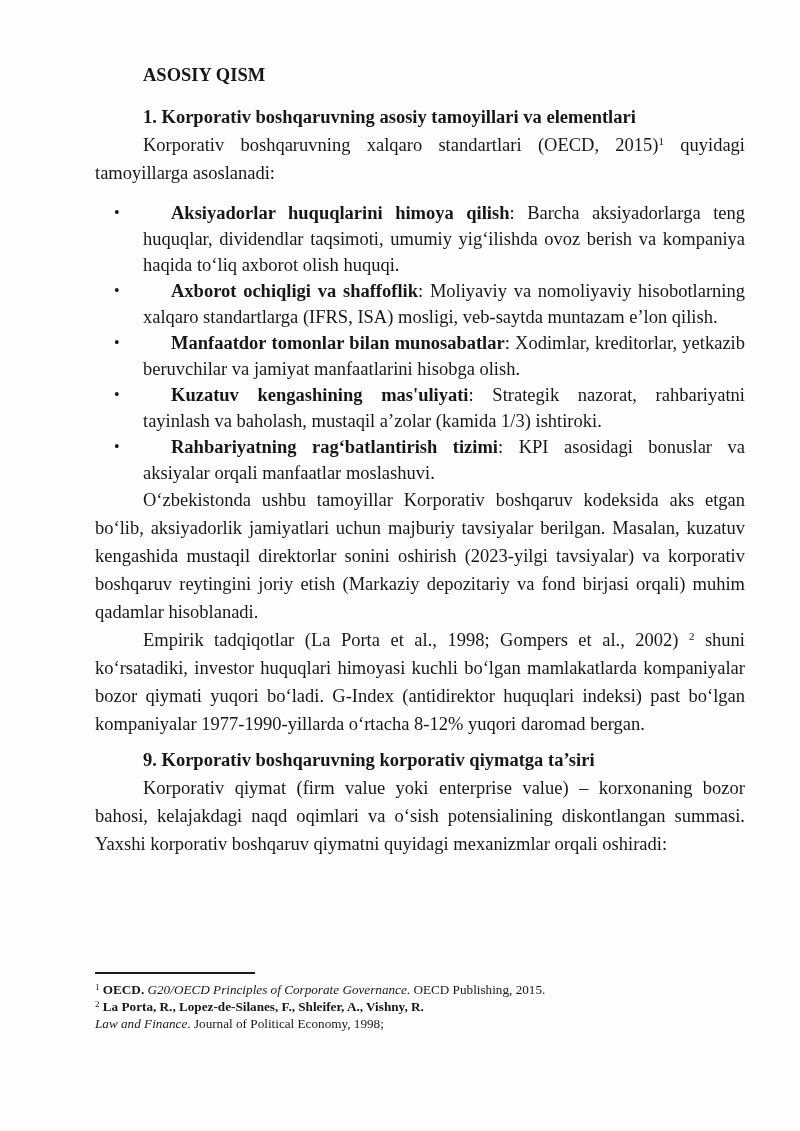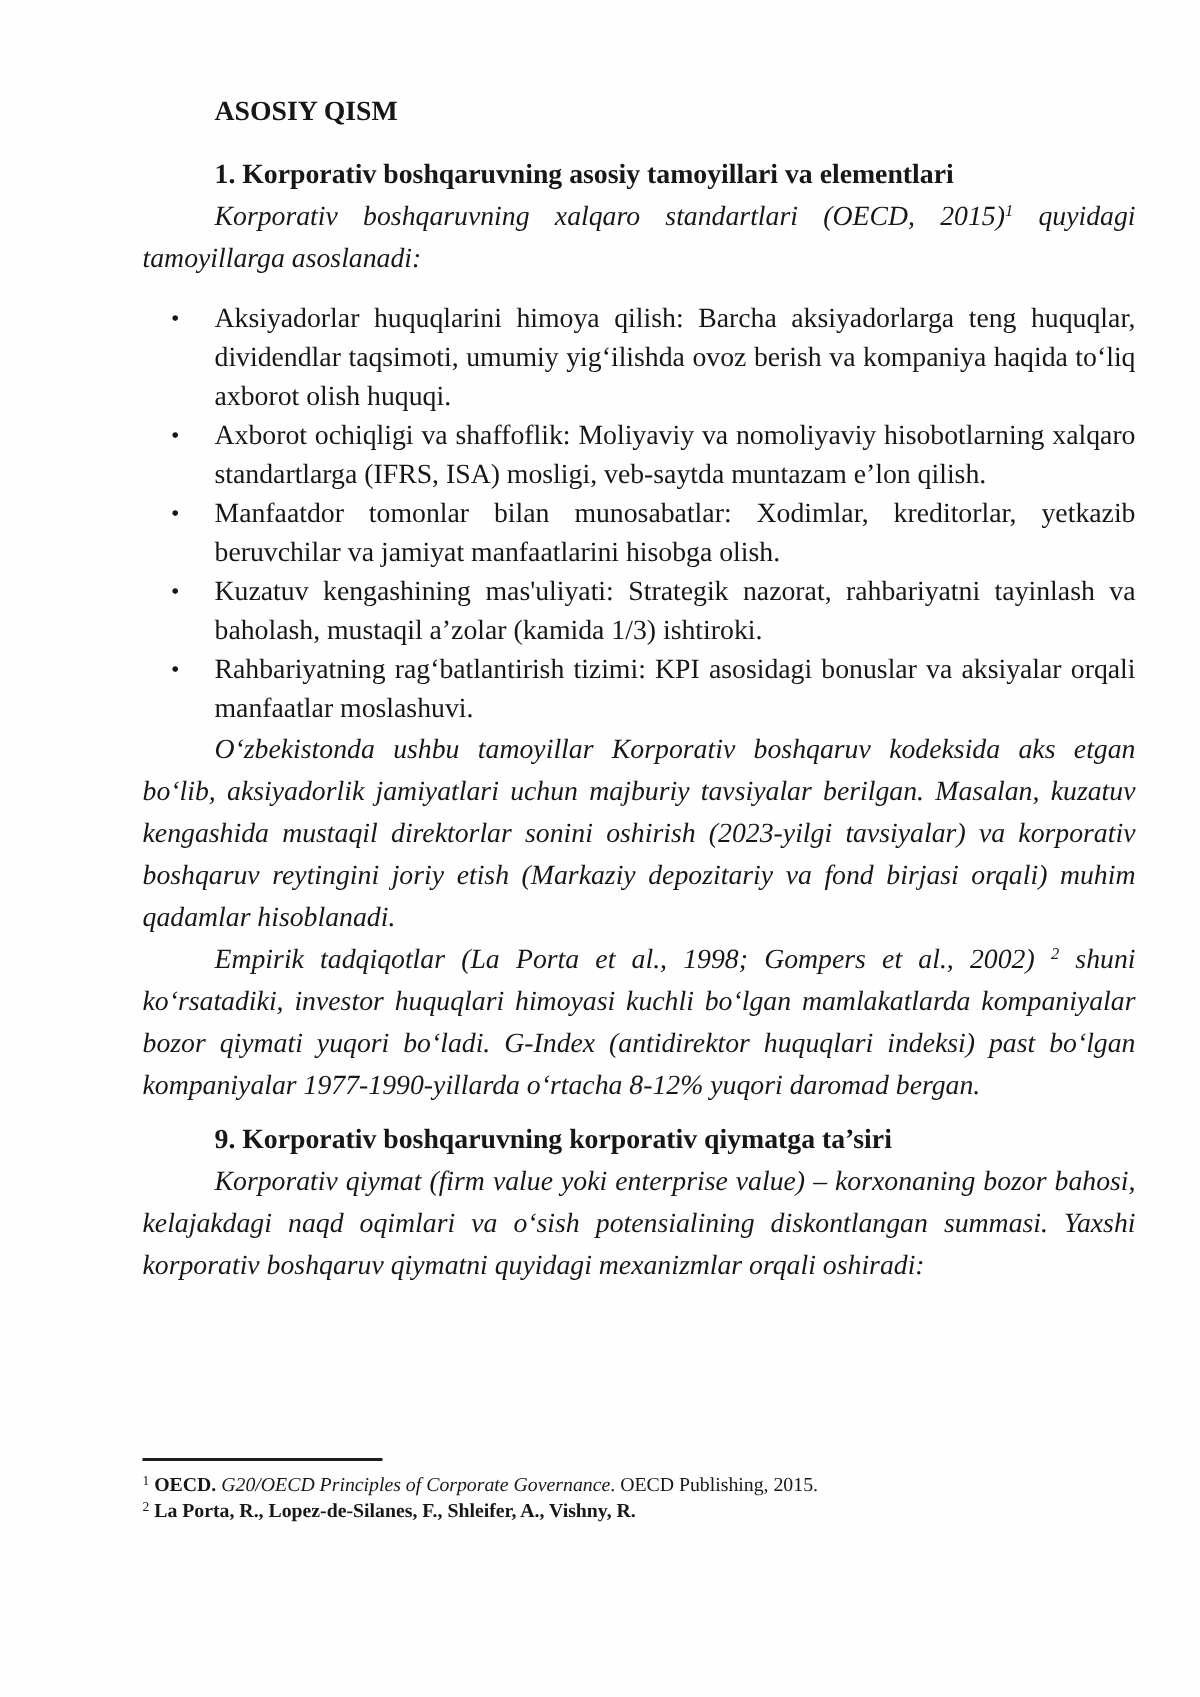--- a/index.html
+++ b/index.html
@@ -7,21 +7,21 @@
     width: 800px; height: 1131px;
     background: #fefefe;
     color: #171717;
     font-family: "Liberation Serif", "DejaVu Serif", serif;
     position: relative;
     overflow: hidden;
   }
   .page {
     position: absolute; inset: 0;
     box-sizing: border-box;
-    padding: 61px 43px 0 95px;
+    padding: 61px 55px 0 95px;
   }
   .kicker {
     font-weight: bold;
     font-size: 18.5px; line-height: 28px;
     text-indent: 48px;
     margin: 0;
   }
   .h1, .h2 {
     font-weight: bold;
     font-size: 18.5px; line-height: 28px;
@@ -29,42 +29,41 @@
     margin: 0;
     font-family: Liberation Serif, serif;
   }
   .h1 { margin-top: 14px; }
   .h2 { margin-top: 8px; }
   p.body {
     font-size: 18.5px; line-height: 28px;
     text-align: justify;
     text-indent: 48px;
     margin: 0;
-    font-style: italic;
   }
   .mt18 { margin-top: 18px; }
   .mt13 { margin-top: 13px; }
   .mt6  { margin-top: 6px; }
   ul.principles {
     list-style: none;
     margin: 13px 0 0 0; padding: 0;
   }
   ul.principles li {
     font-size: 18.5px; line-height: 26px;
     text-align: justify;
     padding-left: 48px;
     position: relative;
   }
   ul.principles li::before {
     content: "\2022";
     position: absolute;
     left: 19px; top: 0;
     font-size: 16px;
   }
-  .lead { font-weight: normal; }
+  .lead { font-weight: bold; margin-left: 28px; }
   sup.ref {
     font-size: 11px;
     line-height: 0;
     vertical-align: 6px;
   }
   .footnotes {
     position: absolute;
     left: 95px; right: 43px;
     top: 972px;
   }
@@ -109,15 +108,16 @@
   <p class="body mt6"><span>Empirik tadqiqotlar (La Porta et al., 1998; Gompers et al., 2002) </span><sup class="ref">2</sup><span> shuni koʻrsatadiki, investor huquqlari himoyasi kuchli boʻlgan mamlakatlarda kompaniyalar bozor qiymati yuqori boʻladi. G-Index (antidirektor huquqlari indeksi) past boʻlgan kompaniyalar 1977-1990-yillarda oʻrtacha 8-12% yuqori daromad bergan.</span></p>
 
   <div class="h2">9. Korporativ boshqaruvning korporativ qiymatga ta’siri</div>
 
   <p class="body mt13">Korporativ qiymat (firm value yoki enterprise value) – korxonaning bozor bahosi, kelajakdagi naqd oqimlari va oʻsish potensialining diskontlangan summasi. Yaxshi korporativ boshqaruv qiymatni quyidagi mexanizmlar orqali oshiradi:</p>
 
   <div class="footnotes">
     <div class="fn-rule"></div>
     <div class="fn"><sup>1</sup><b> OECD.</b><i> G20/OECD Principles of Corporate Governance</i><span>. OECD Publishing, 2015.</span></div>
     <div class="fn"><sup>2</sup><b> La Porta, R., Lopez-de-Silanes, F., Shleifer, A., Vishny, R.</b></div>
+    <div class="fn"><i>Law and Finance</i><span>. Journal of Political Economy, 1998;</span></div>
   </div>
 
 </div>
 
 </body></html>

